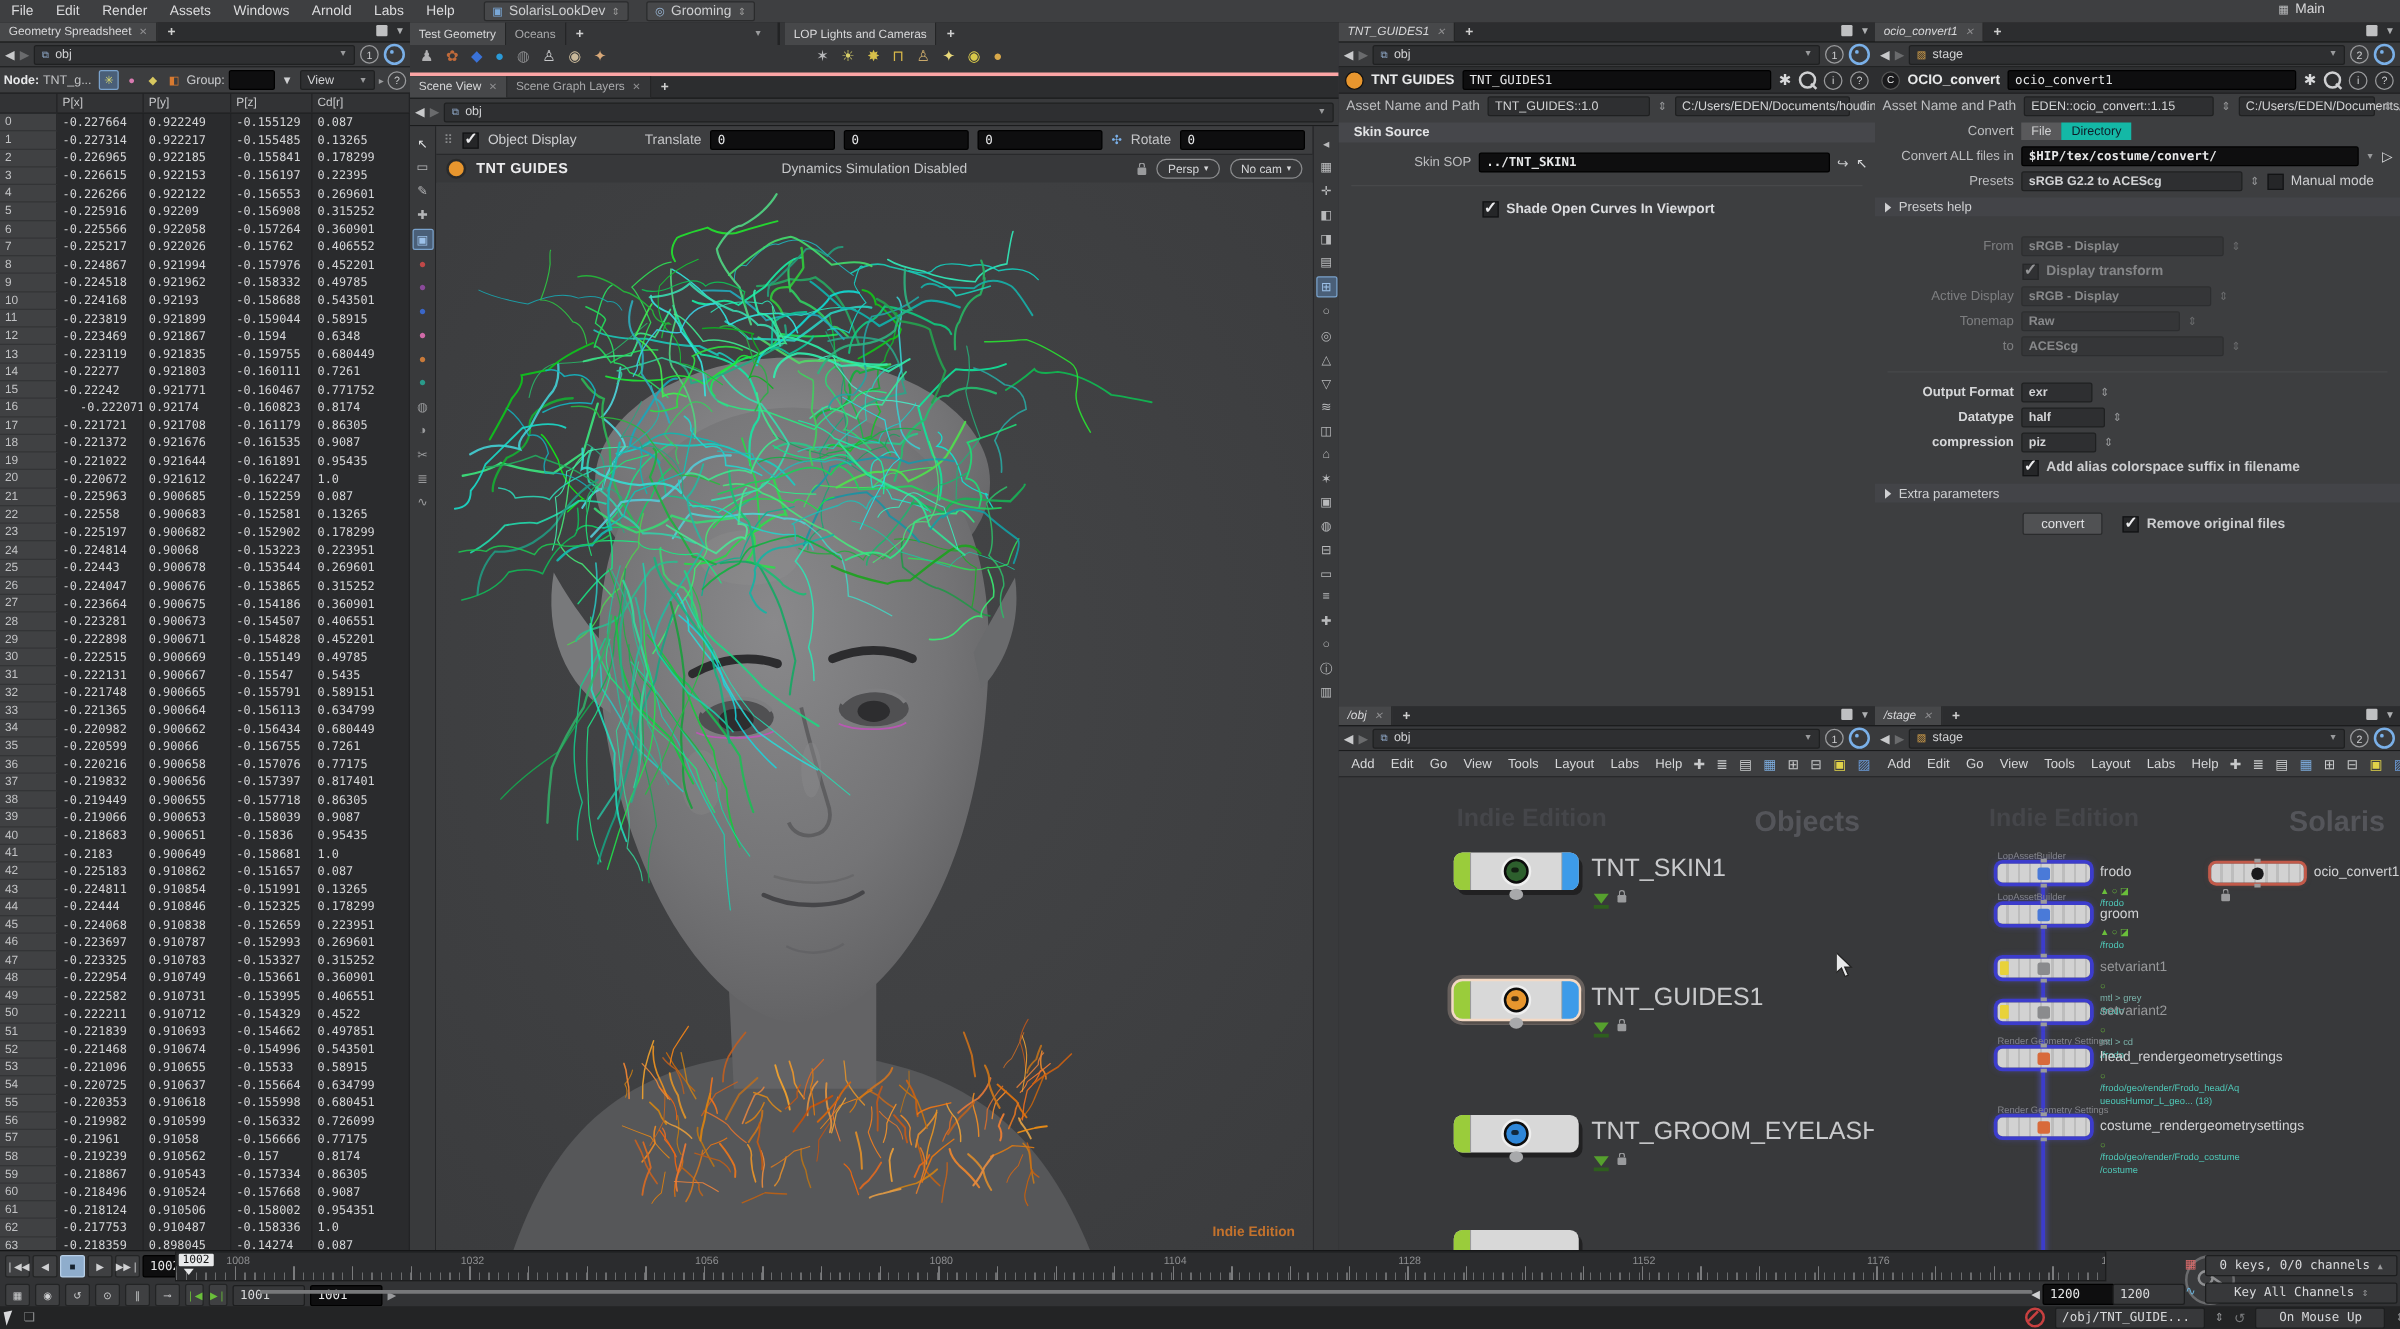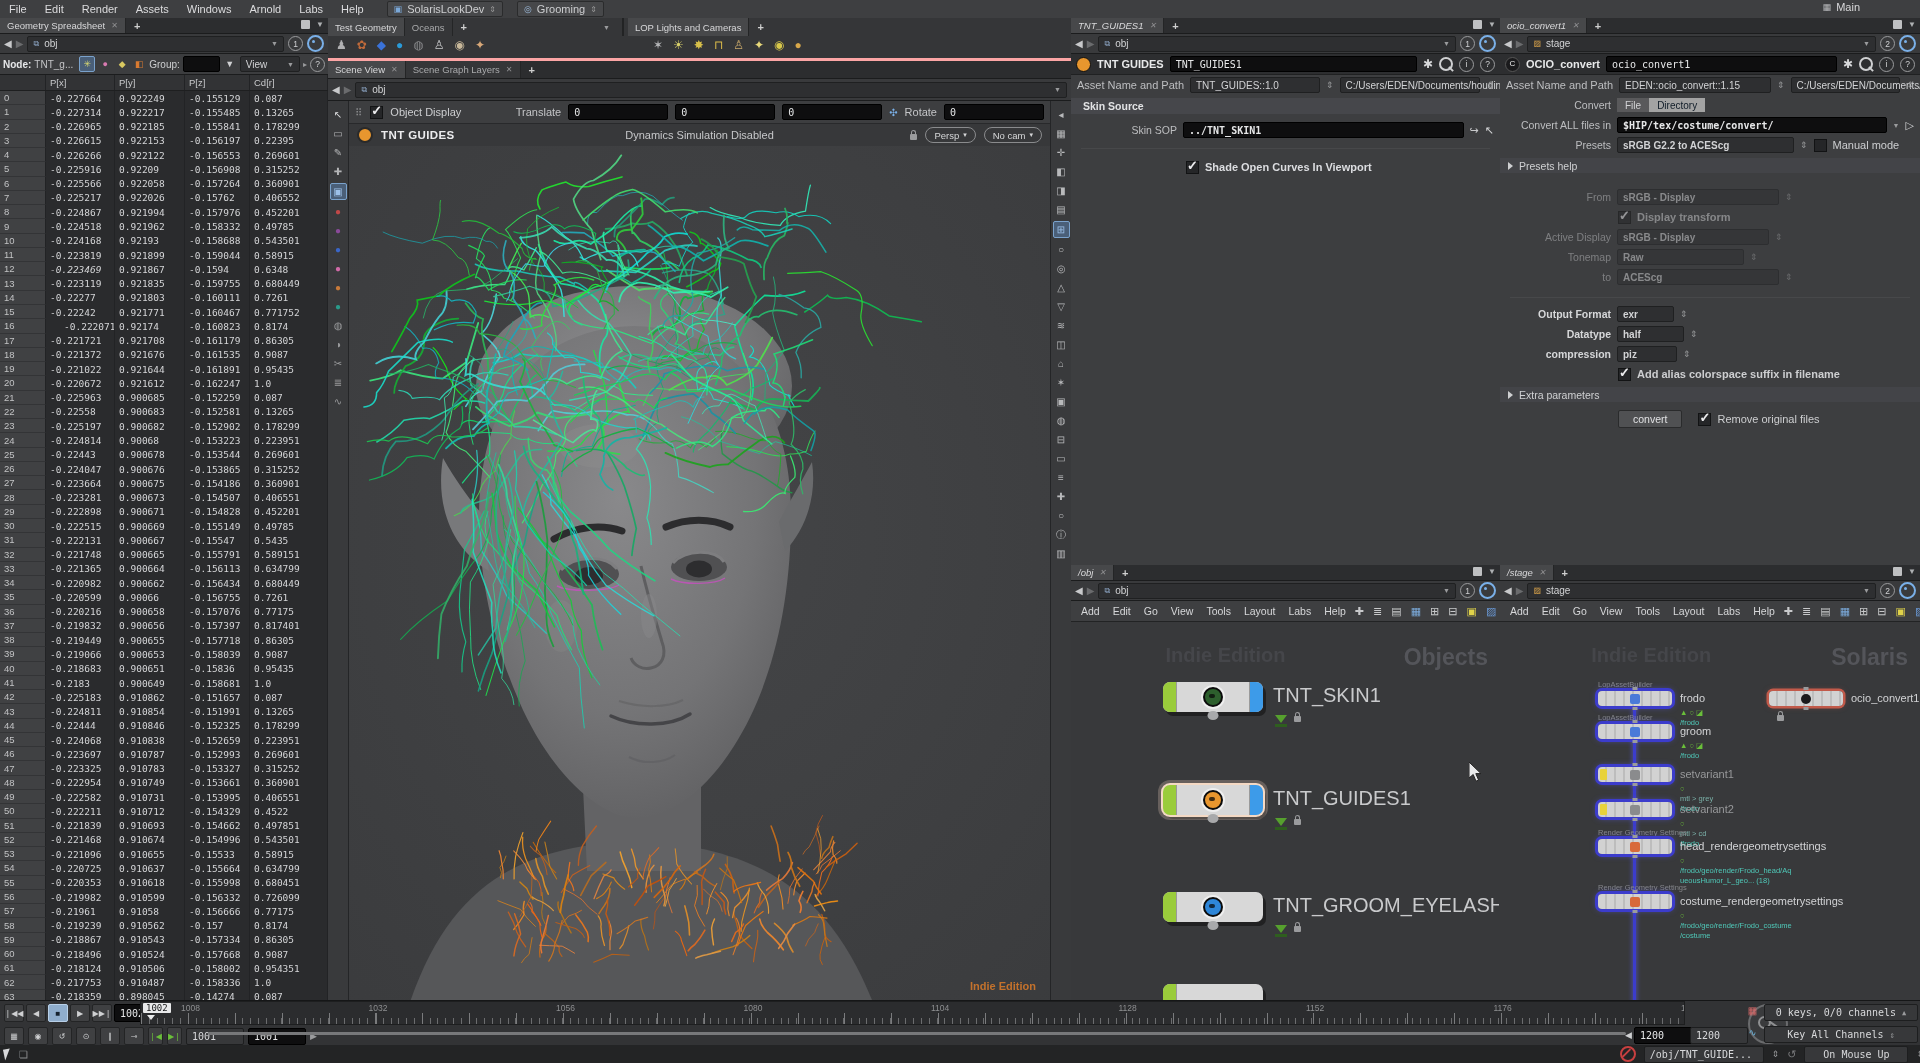--- a/index.html
+++ b/index.html
@@ -80,21 +80,21 @@
   .param-panel{background:#3d3e40;display:flex;flex-direction:column;border-right:1px solid #1b1c1d;}
   .typebar{height:20px;background:#2d2e30;border-bottom:1px solid #202122;display:flex;align-items:center;gap:6px;padding:0 5px;}
   .typebar .tname{font-weight:bold;color:#e8e9ea;font-size:11px;white-space:nowrap;}
   .node-ic{width:13px;height:13px;border-radius:50%;flex:none;position:relative;}
   .prow{display:flex;align-items:center;gap:6px;padding:2px 6px;min-height:16px;}
   .plabel{color:#bdbec0;font-size:10.5px;text-align:right;white-space:nowrap;}
   .secbar{background:#46474b;height:16px;display:flex;align-items:center;padding:0 12px;margin-top:3px;font-size:10.5px;}
   .foldbar{background:#434448;height:15px;display:flex;align-items:center;gap:6px;padding:0 8px;color:#cfd0d2;margin-top:3px;font-size:10.5px;}
   .tri{width:0;height:0;border-left:5px solid #cfd0d2;border-top:4px solid transparent;border-bottom:4px solid transparent;}
   .tglbtn{background:#59595b;color:#d2d3d5;padding:0 8px;height:14px;display:flex;align-items:center;font-size:10px;}
-  .tglbtn.on{background:#a3a3a3;color:#101c28;}
+  .tglbtn.on{background:#14b8a6;color:#101c28;}
   .pushbtn{background:#505153;border:1px solid #2a2b2c;border-radius:2px;color:#e0e1e3;padding:0 14px;height:16px;display:flex;align-items:center;font-size:10.5px;}
   
   .net-panel{background:#3a3b3d;display:flex;flex-direction:column;border-right:1px solid #1b1c1d;}
   .net-menurow{height:20px;background:#3e3f41;border-bottom:1px solid #222324;display:flex;align-items:center;gap:13px;padding:0 10px;font-size:10.5px;color:#d6d7d9;white-space:nowrap;overflow:hidden;}
   .net-canvas{flex:1;position:relative;overflow:hidden;background:#38393b;}
   .wm-indie{position:absolute;font-size:20px;font-weight:bold;color:#45464a;}
   .wm-ctx{position:absolute;right:12px;top:22px;font-size:23px;font-weight:bold;color:#54555a;}
   .objnode{position:absolute;width:100px;height:30px;background:#d8d8d8;border-radius:7px;box-shadow:3px 4px 0 rgba(10,10,10,.5);}
   .objnode.selected{box-shadow:0 0 0 2px #f4d9c4,0 0 0 5px rgba(244,217,196,.25),3px 4px 0 rgba(10,10,10,.5);}
   .objnode .lcap{position:absolute;left:0;top:0;width:13px;height:100%;background:#9acc3b;border-radius:7px 0 0 7px;border-right:1px solid #9a9a9a;}
@@ -293,21 +293,21 @@
         </div>
         <div class="sh-row">
           <div class="sh-cell sh-idx" style="width: 46px;">11</div>
           <div class="sh-cell" style="width: 69px;">-0.223819</div>
           <div class="sh-cell" style="width: 70px;">0.921899</div>
           <div class="sh-cell" style="width: 65px;">-0.159044</div>
           <div class="sh-cell" style="width: 78px;">0.58915</div>
         </div>
         <div class="sh-row">
           <div class="sh-cell sh-idx" style="width: 46px;">12</div>
-          <div class="sh-cell" style="width: 69px; font-style: italic;">-0.223469</div>
+          <div class="sh-cell" style="width: 69px;">-0.223469</div>
           <div class="sh-cell" style="width: 70px;">0.921867</div>
           <div class="sh-cell" style="width: 65px;">-0.1594</div>
           <div class="sh-cell" style="width: 78px;">0.6348</div>
         </div>
         <div class="sh-row">
           <div class="sh-cell sh-idx" style="width: 46px;">13</div>
           <div class="sh-cell" style="width: 69px;">-0.223119</div>
           <div class="sh-cell" style="width: 70px;">0.921835</div>
           <div class="sh-cell" style="width: 65px;">-0.159755</div>
           <div class="sh-cell" style="width: 78px;">0.680449</div>
@@ -1351,21 +1351,21 @@
       <span class="cb on"></span>
       <span style="font-weight:bold;">Add alias colorspace suffix in filename</span>
     </div>
     <div class="foldbar">
         <span class="tri"></span>
         <span>Extra parameters</span>
       </div>
     <div class="prow" style="padding-left:118px;margin-top:6px;">
       <span class="pushbtn">convert</span>
       <span class="cb on" style="margin-left:10px;"></span>
-      <span style="font-weight:normal;">Remove original files</span>
+      <span style="font-weight:bold;">Remove original files</span>
     </div>
   </div>
 
   <div class="net-panel abs" id="netobj-panel" style="left:1071px;top:565px;width:429px;height:435px;">
       <div class="tabbar">
         <div class="tab it">
           <span>/obj</span>
           <span class="x">✕</span>
         </div>
         <div class="plus">+</div>

